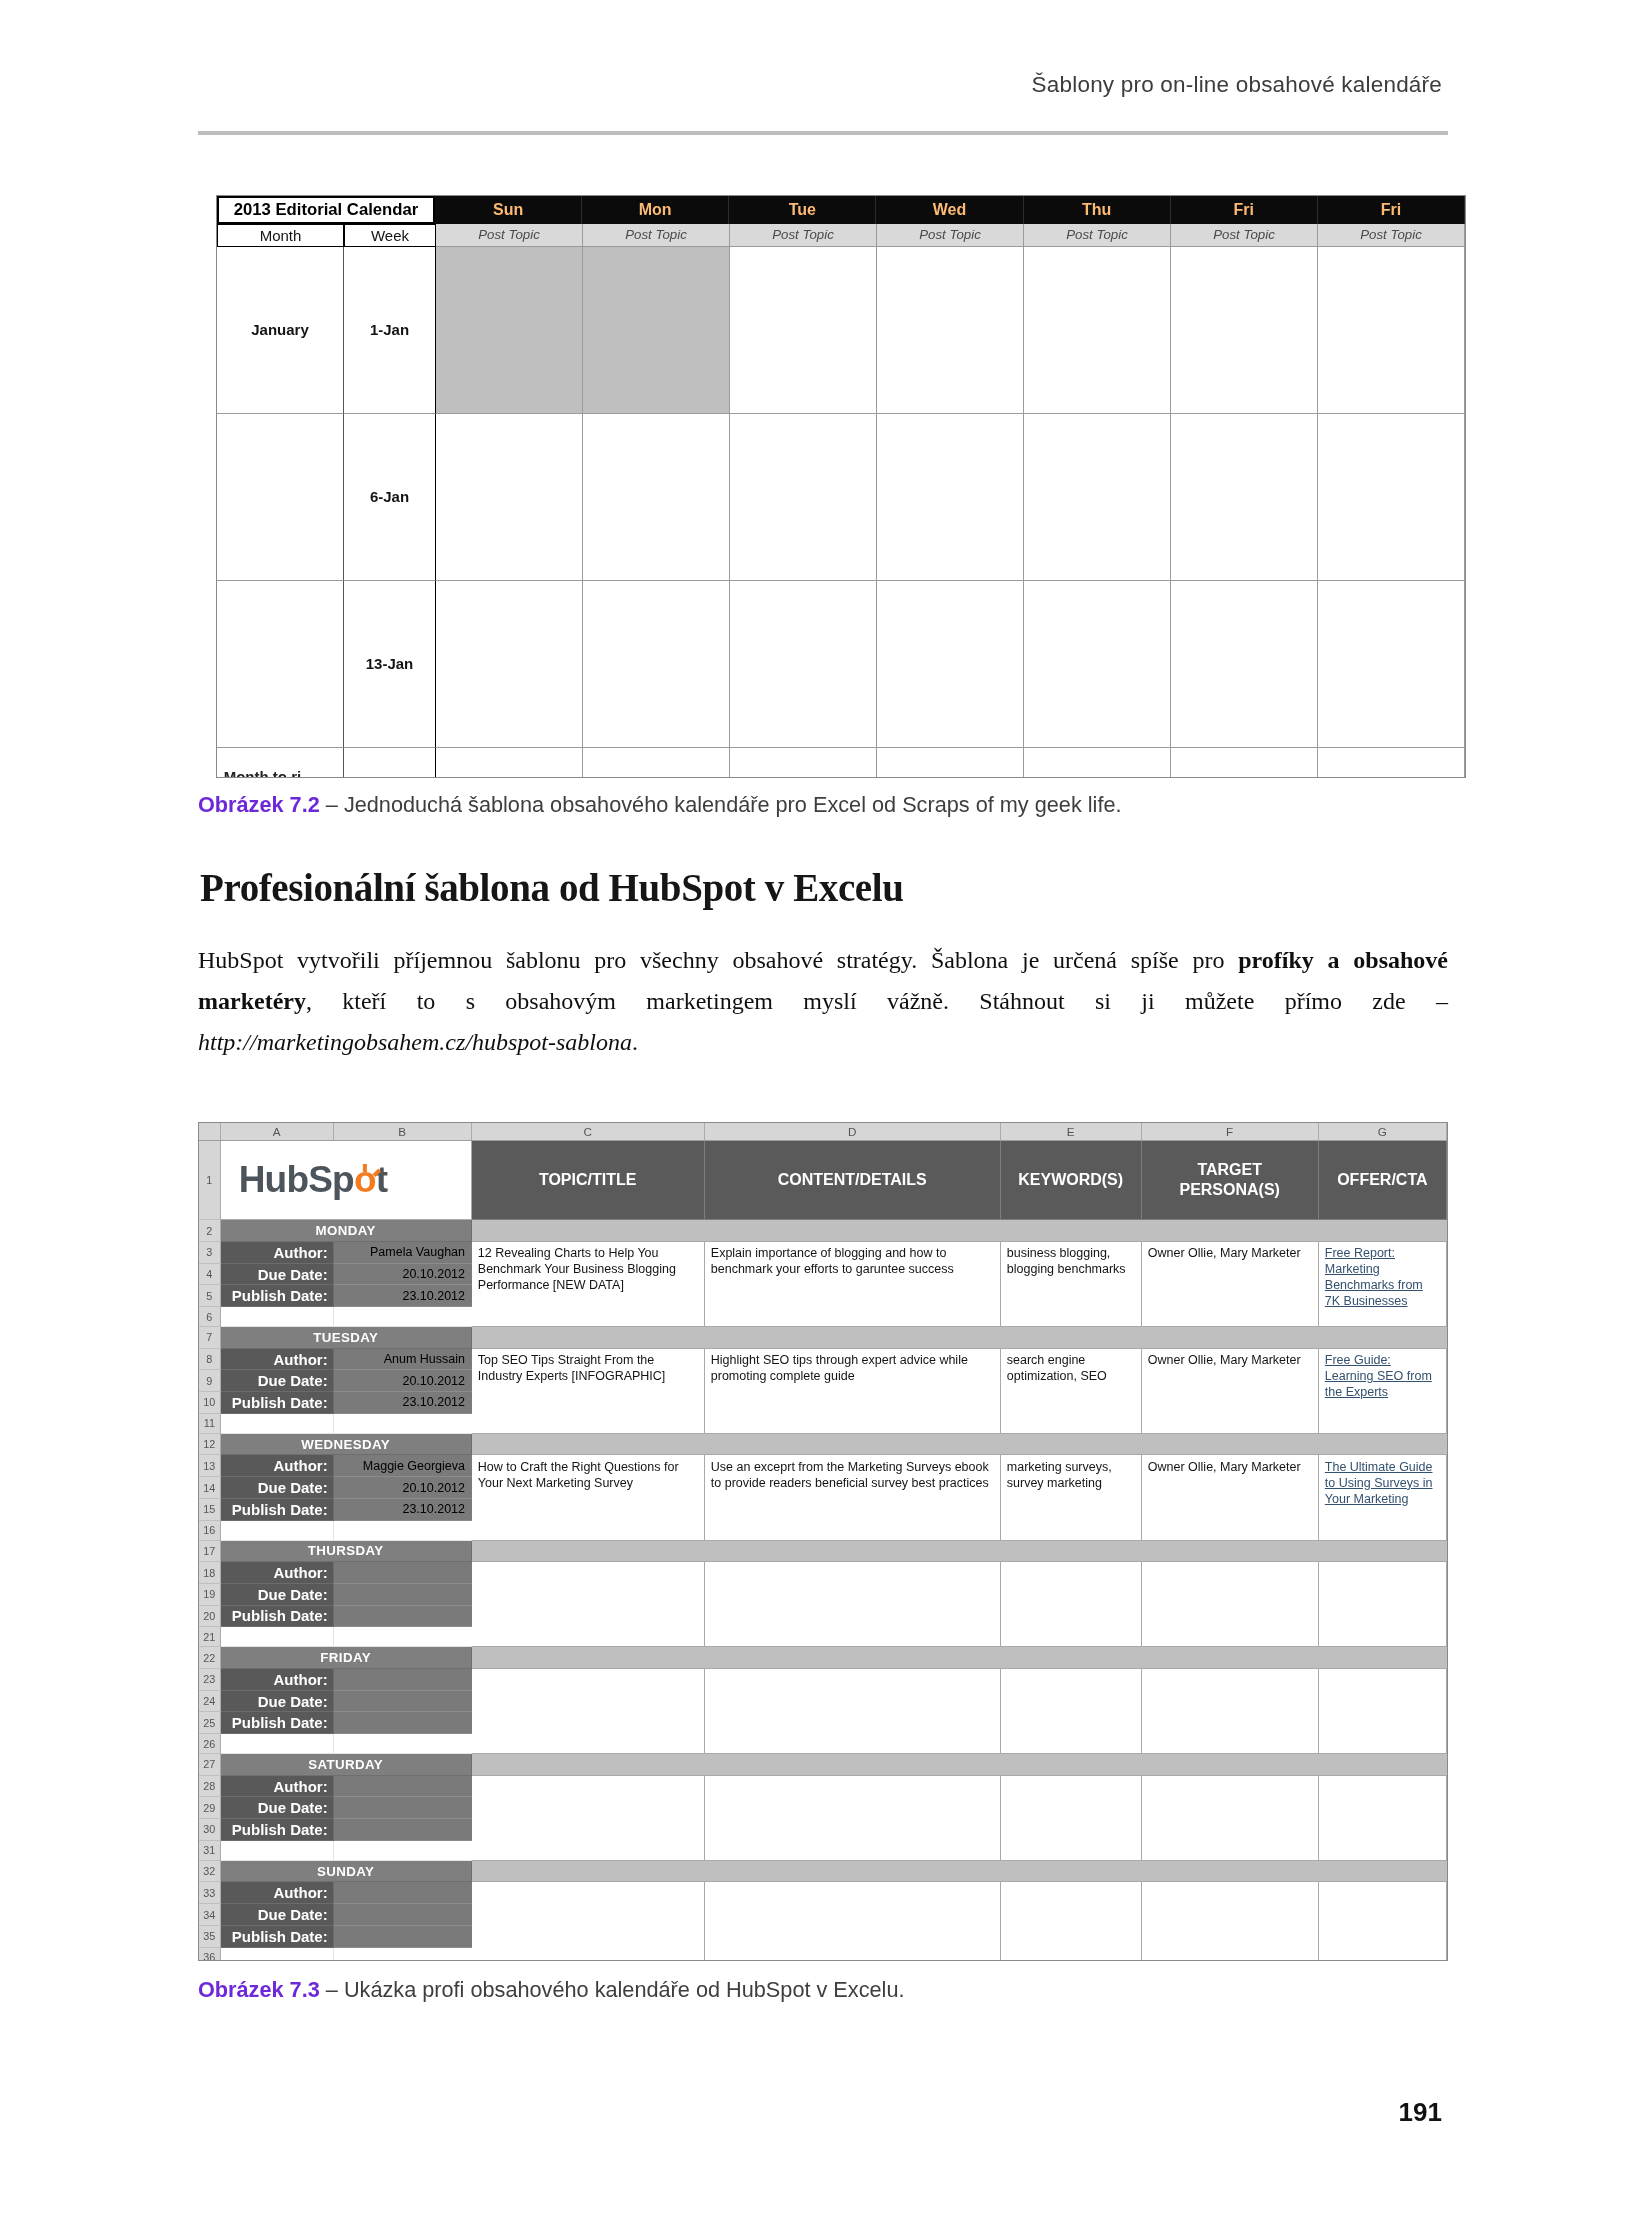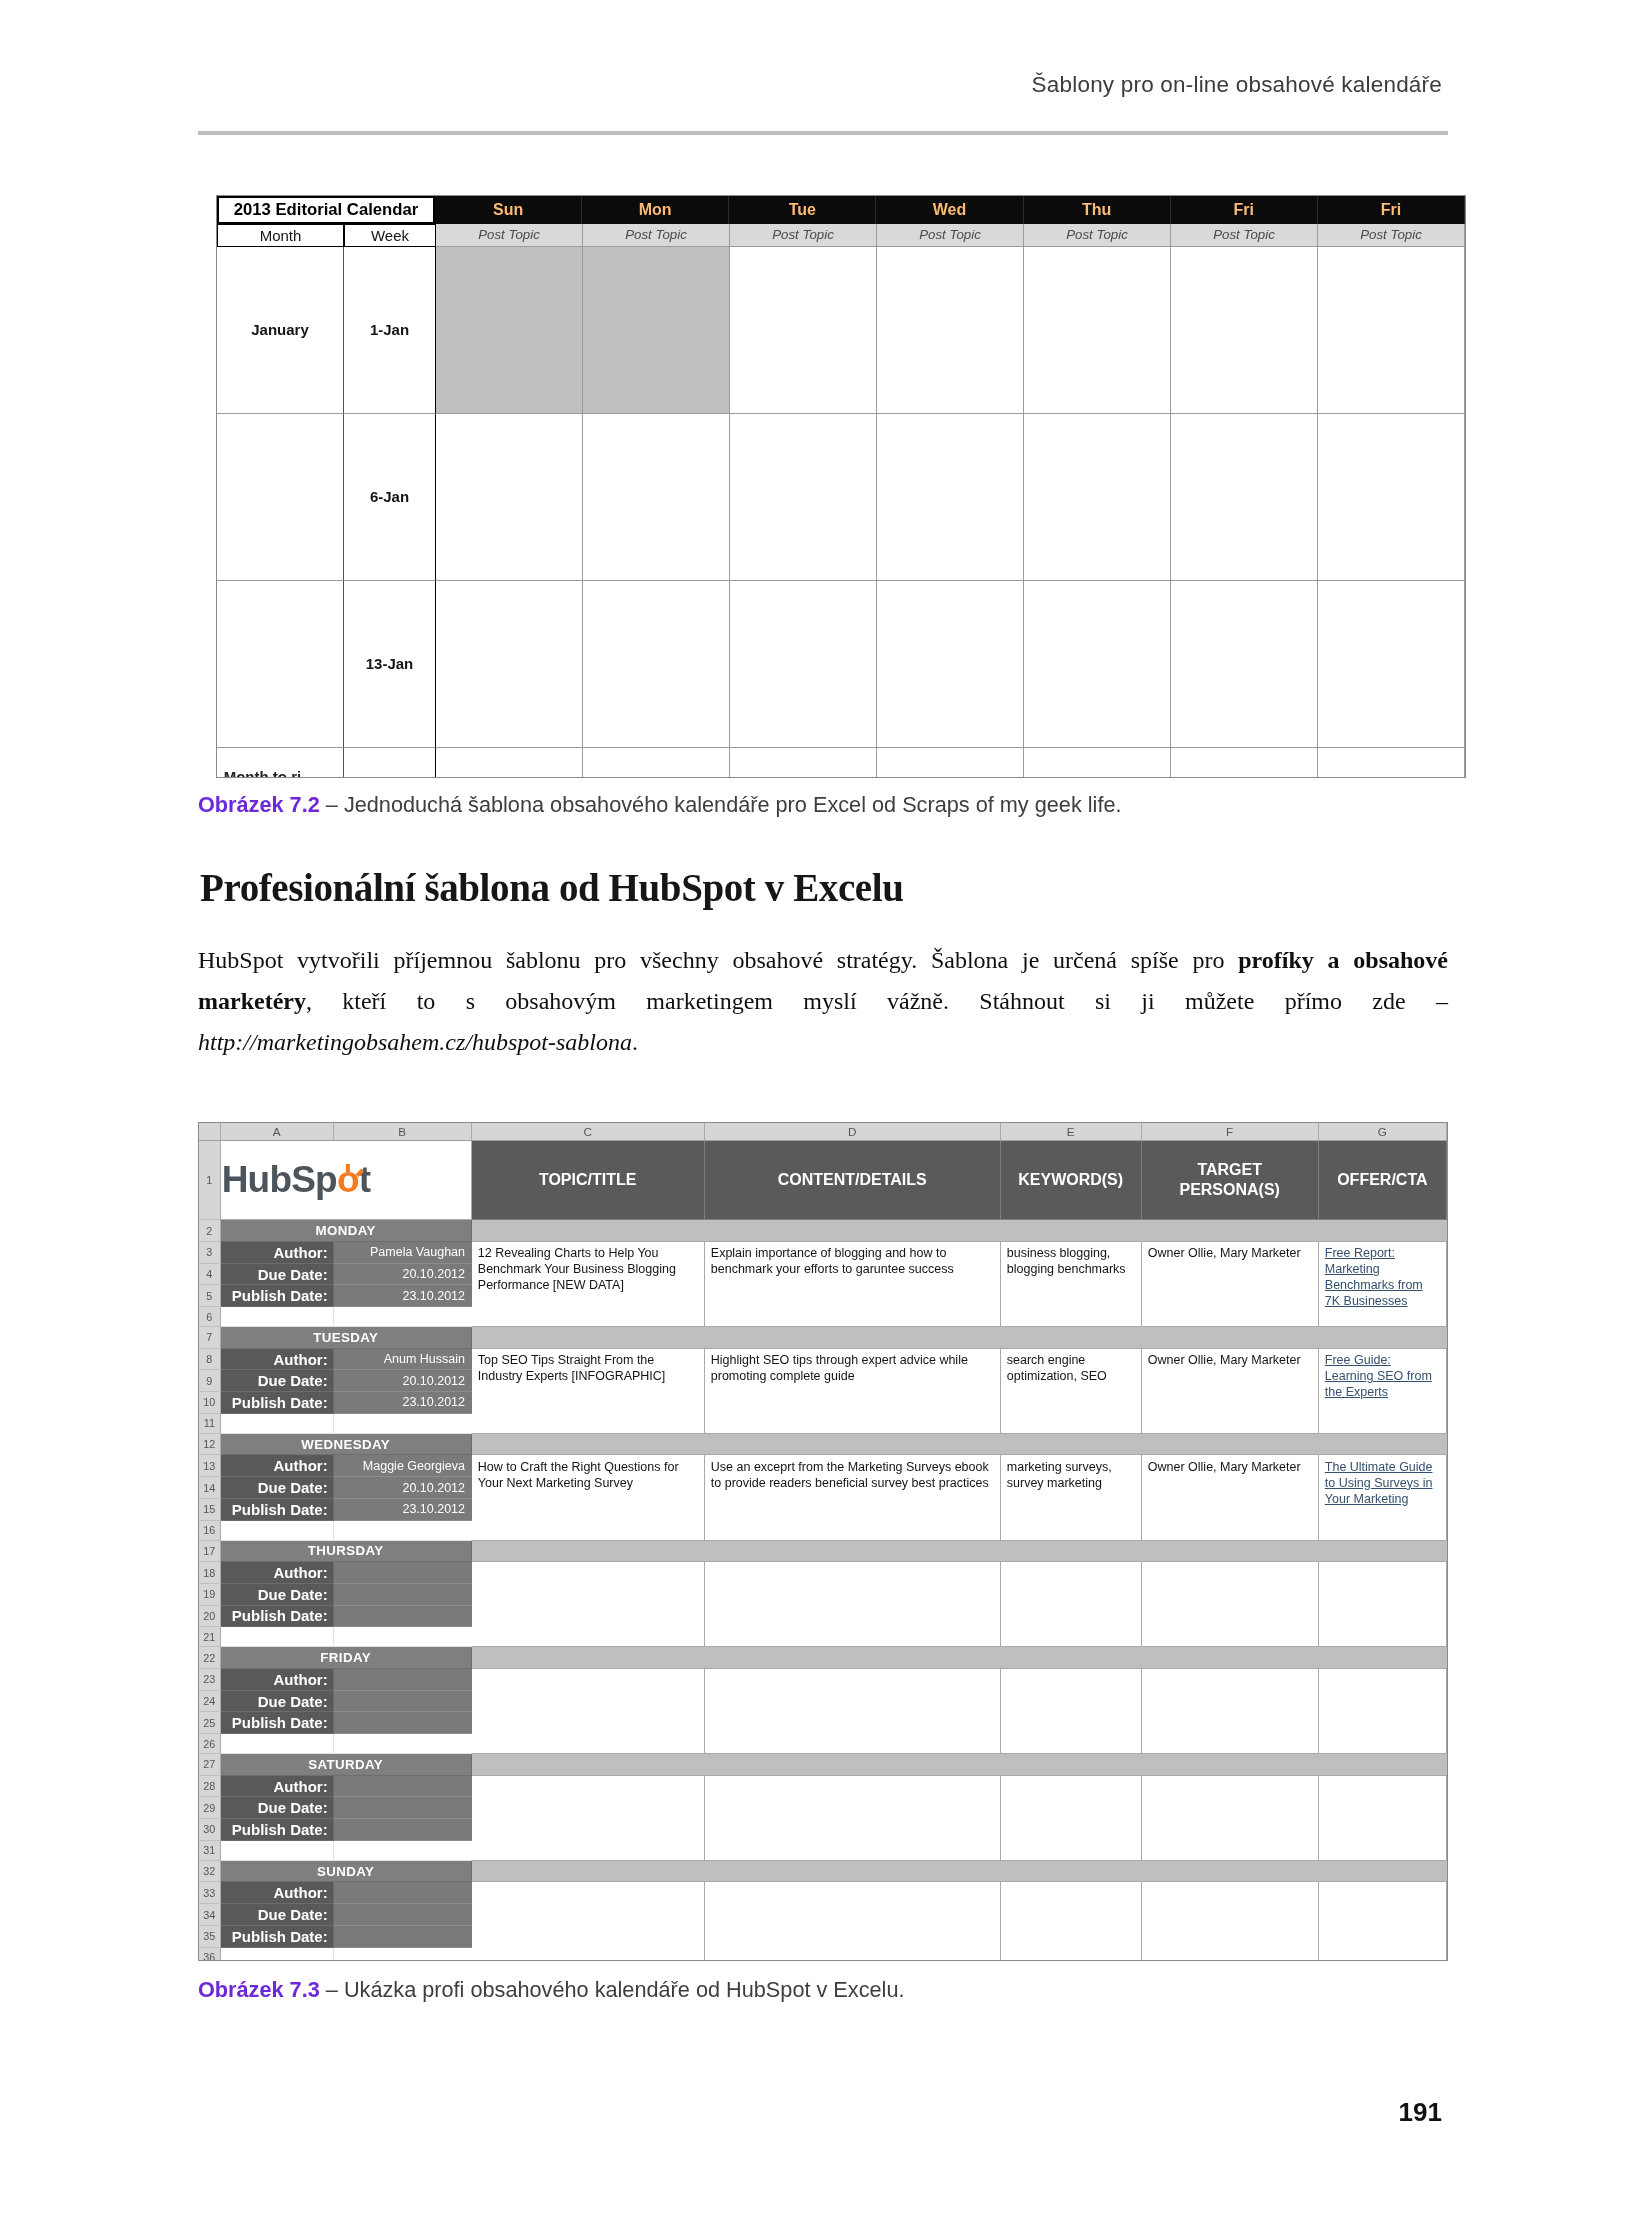--- a/index.html
+++ b/index.html
@@ -60,38 +60,38 @@
   .w-d{flex:0 0 296px}
   .w-e{flex:0 0 141px}
   .w-f{flex:0 0 177px}
   .w-g{flex:1 1 auto}
   .xl-letters{display:flex;height:18.3px;background:#d6d6d6;border-bottom:0.8px solid #9e9e9e}
   .xl-letter{display:flex;align-items:center;justify-content:center;font-size:11.7px;color:#555;border-right:0.8px solid #ababab}
   .xl-header{display:flex;height:79px}
   .rownum{flex:0 0 21.7px;background:#d6d6d6;border-right:0.8px solid #ababab;border-bottom:0.8px solid #bfbfbf;
           display:flex;align-items:center;justify-content:center;font-size:10.8px;color:#555}
   .logo-cell{flex:0 0 251px;background:#fff;border-right:0.8px solid #ababab;border-bottom:0.8px solid #ababab;
-             display:flex;align-items:center;padding-left:1px}
+             display:flex;align-items:center;padding-left:18px}
   .logo-text{font-size:37px;font-weight:bold;color:#4c545c;letter-spacing:-0.8px}
   .logo-o{position:relative;color:#f47b20;display:inline-block}
   .logo-o::before{content:"";position:absolute;left:50%;top:5px;width:4.2px;height:7.5px;background:#f47b20;transform:translateX(-50%)}
   .logo-o::after{content:"";position:absolute;right:-3.3px;top:10px;width:4.2px;height:7.5px;background:#f47b20;transform:rotate(45deg)}
   .xl-hdrcell{display:flex;align-items:center;justify-content:center;text-align:center;background:#5a5a5a;color:#fff;
               font-weight:bold;font-size:16px;border-right:0.8px solid #7d7d7d;border-bottom:0.8px solid #7d7d7d;padding:0 10px;line-height:1.25}
   .xl-band{display:flex;height:21.7px}
   .band-left{flex:0 0 251px;background:#7f7f7f;color:#fff;font-weight:bold;font-size:13.3px;display:flex;align-items:center;justify-content:center;
              border-right:0.8px solid #6e6e6e;border-bottom:0.8px solid #6e6e6e;letter-spacing:0.4px}
   .band-right{flex:1;background:#bfbfbf;border-bottom:0.8px solid #a8a8a8}
   .xl-group{display:flex}
   .xl-left{flex:0 0 273px;display:flex;flex-direction:column}
   .xl-subrow{display:flex;height:21.7px}
   .xl-subrow.spacer{height:20px}
   .a-cell{flex:0 0 113px;background:#595959;color:#fff;font-weight:bold;font-size:15px;display:flex;align-items:center;justify-content:flex-end;
           padding-right:5px;border-right:0.8px solid #6b6b6b;border-bottom:0.8px solid #6b6b6b;white-space:nowrap}
-  .b-cell{flex:0 0 138px;background:#7a7a7a;color:#ffffff;font-size:12.5px;display:flex;align-items:center;justify-content:flex-end;
+  .b-cell{flex:0 0 138px;background:#7a7a7a;color:#000000;font-size:12.5px;display:flex;align-items:center;justify-content:flex-end;
           padding-right:6.7px;border-bottom:0.8px solid #8c8c8c;white-space:nowrap;overflow:hidden}
   .sp-a{flex:0 0 113px;background:#fff;border-right:0.8px solid #e3e3e3;border-bottom:0.8px solid #e3e3e3}
   .sp-b{flex:0 0 138px;background:#fff;border-bottom:0.8px solid #e3e3e3}
   .xl-cell{border-right:0.8px solid #a9a9a9;border-bottom:0.8px solid #a9a9a9;padding:3.3px 5.8px;font-size:12.5px;line-height:1.28;color:#141414;overflow:hidden;background:#fff}
   .offer-link{text-decoration:underline;color:#33506e;cursor:pointer}
 
   .pagenum{position:absolute;top:2097px;right:203px;font-size:26px;font-weight:bold;color:#111}
 </style>
 </head>
 <body>

